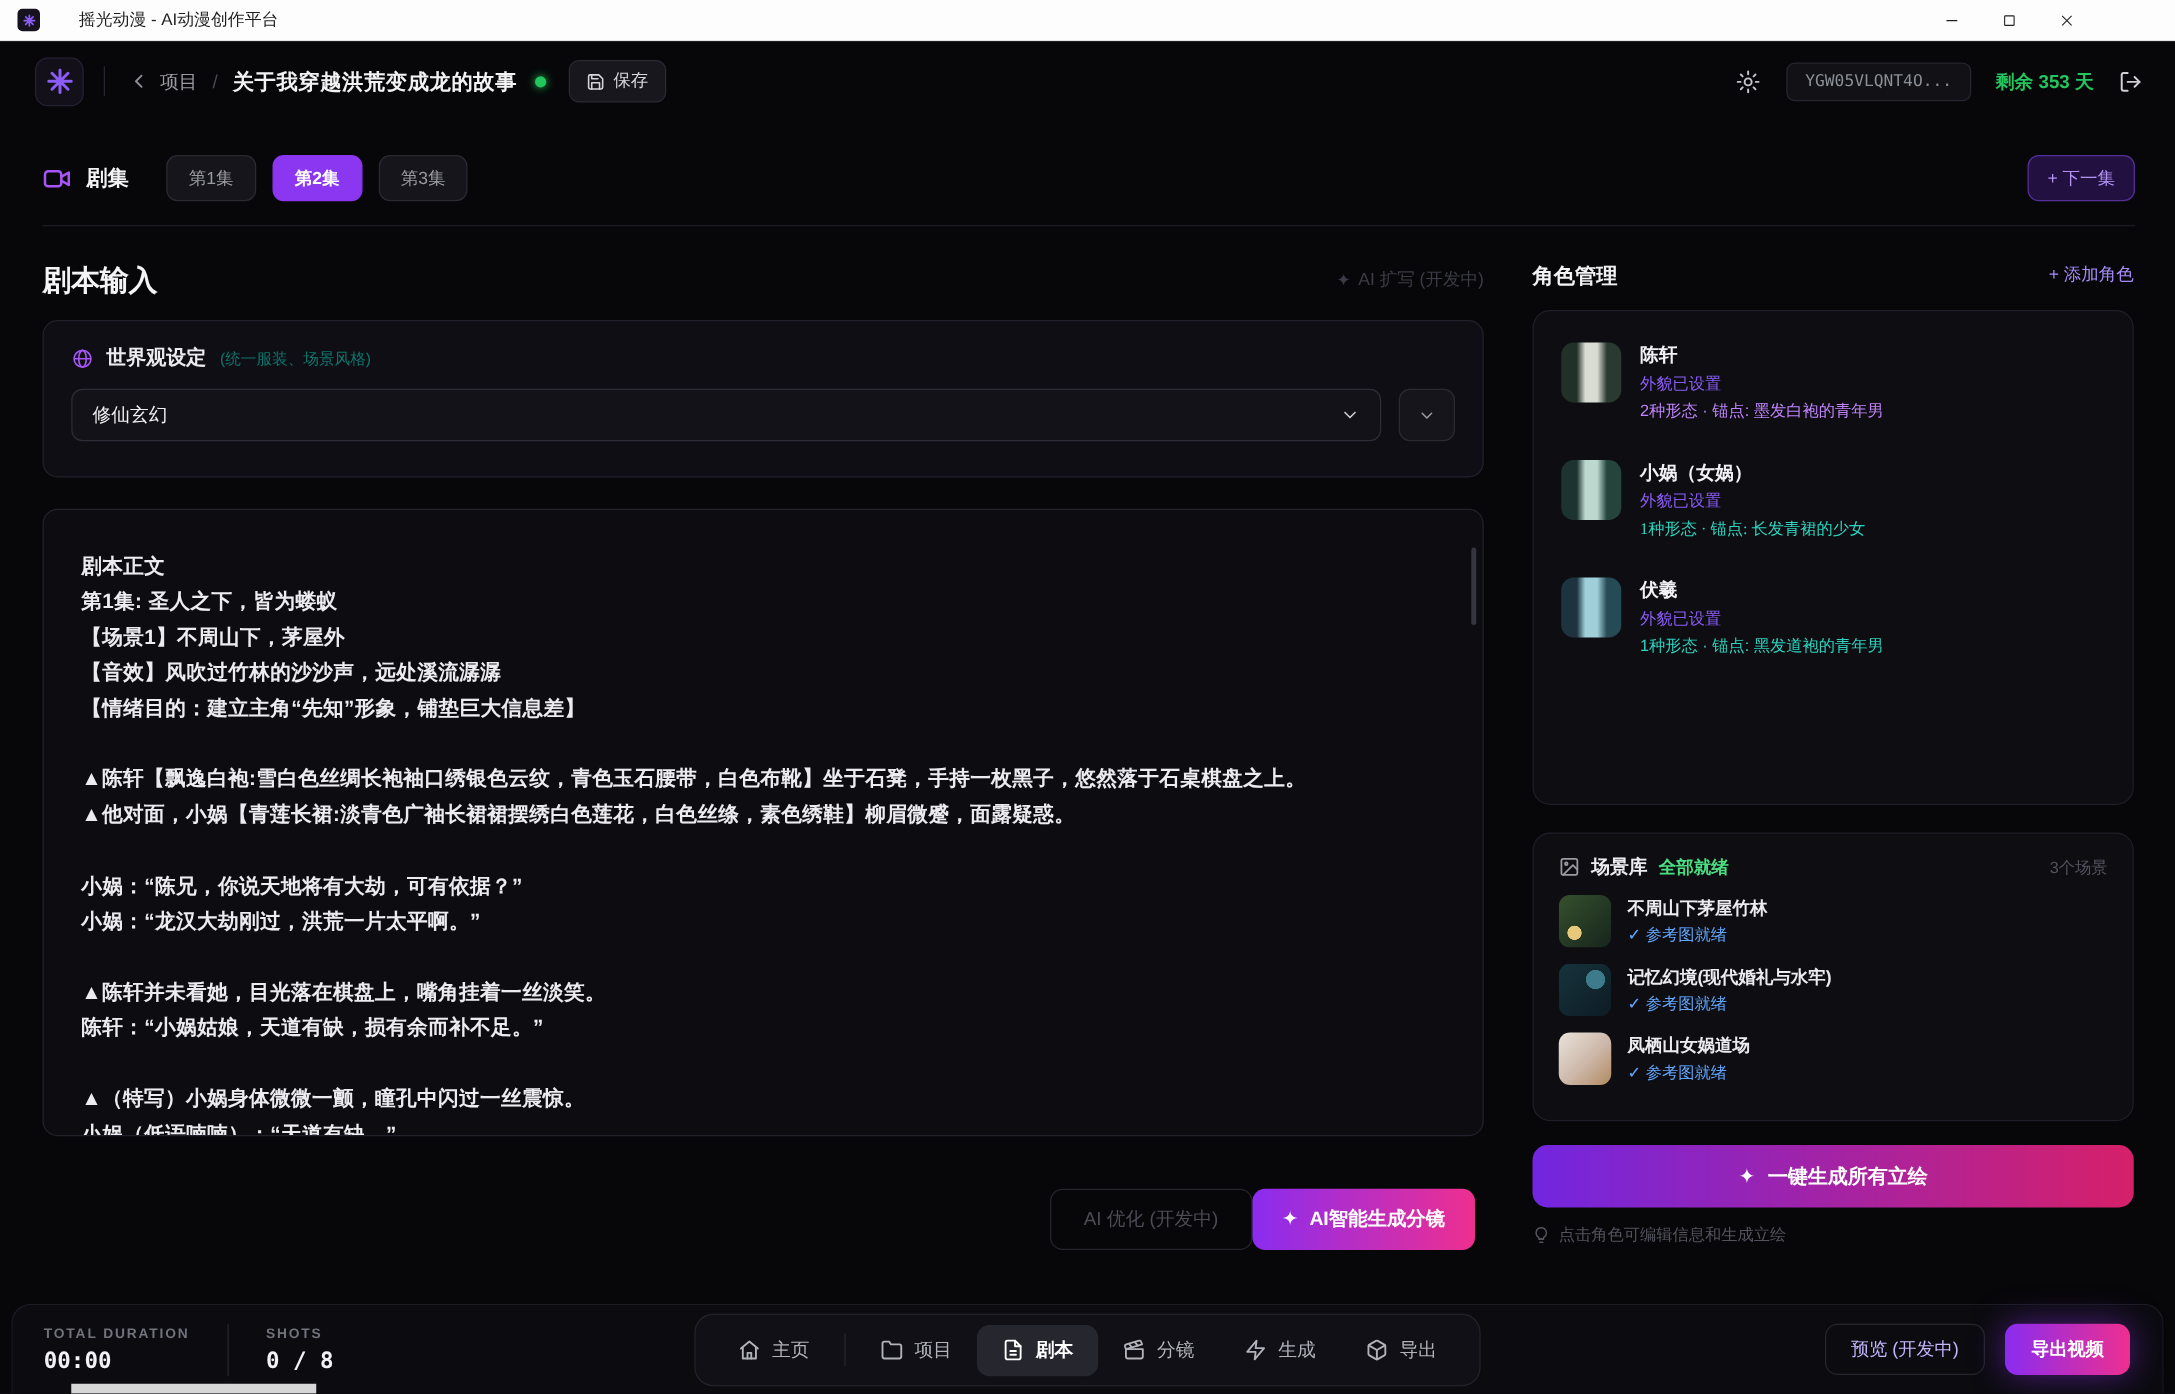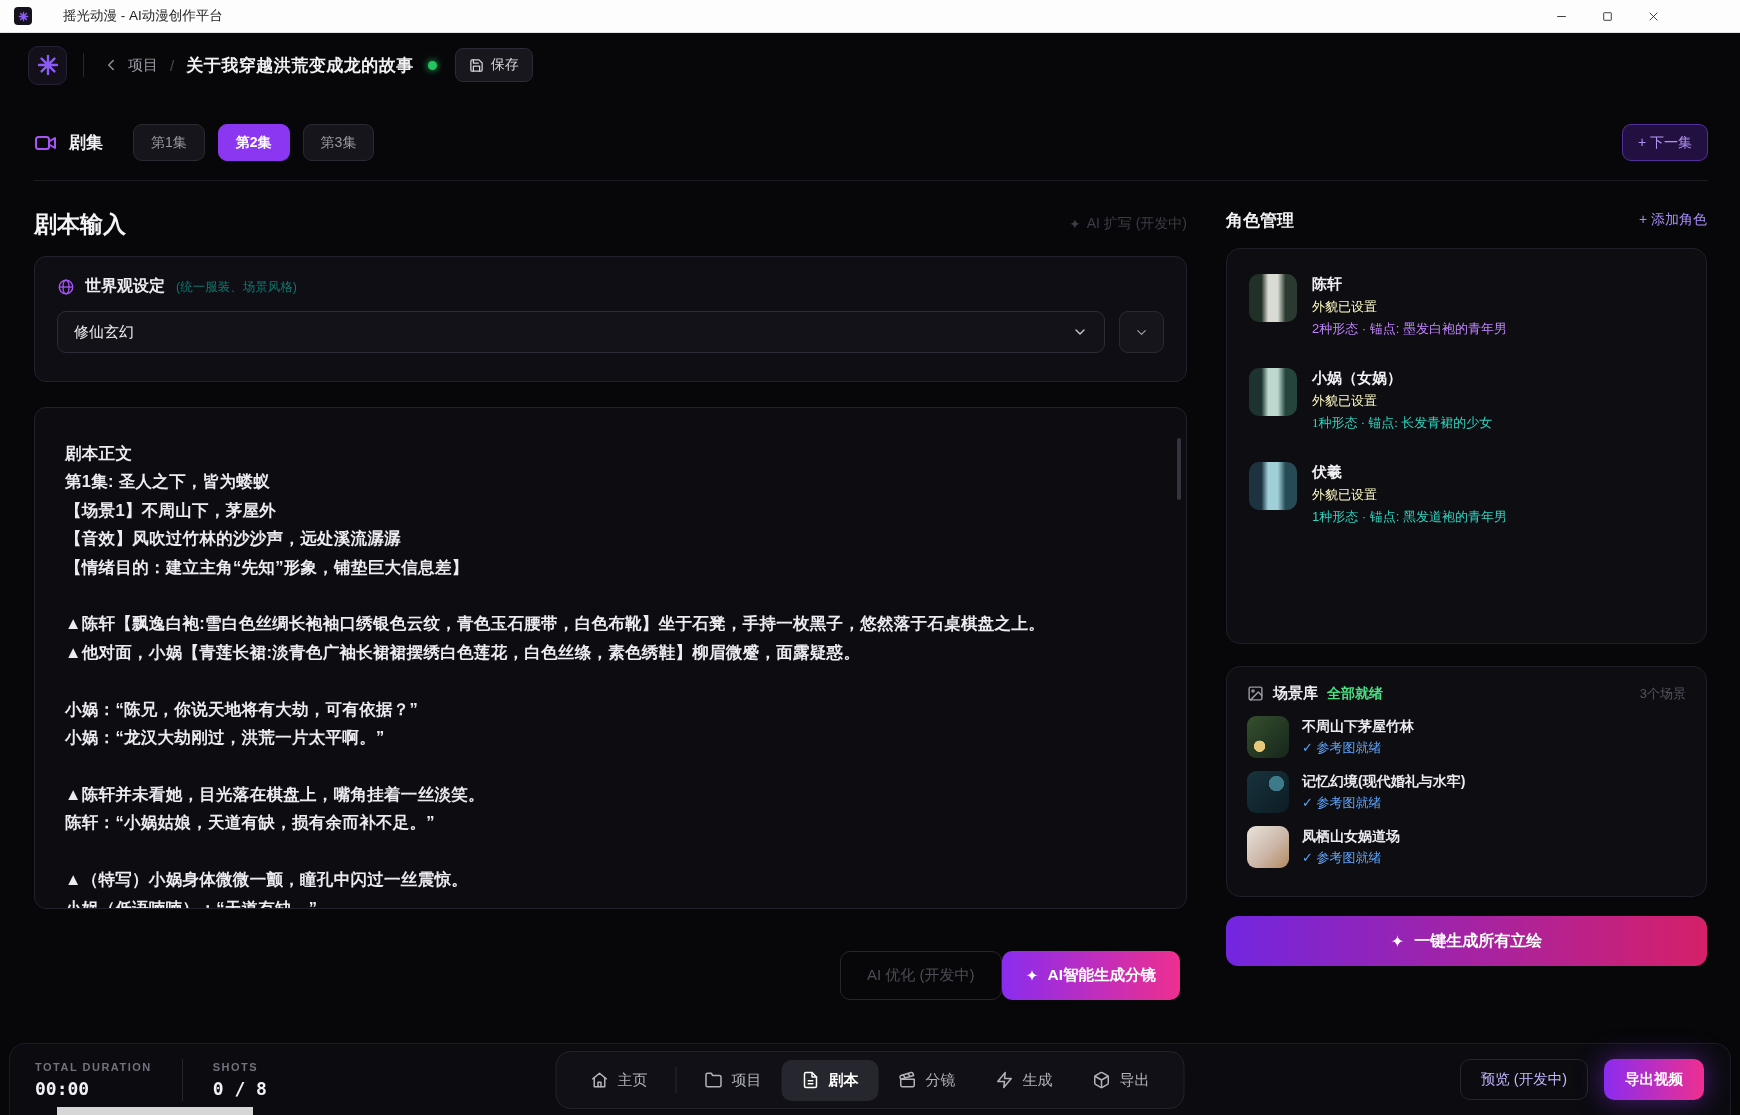--- a/index.html
+++ b/index.html
@@ -95,21 +95,21 @@
   .rc-title { font-size:17px; font-weight:800; color:#f2f2f5; }
   .add-char { color:#a78bfa; font-size:14px; cursor:pointer; }
   .char-card { margin-top:17px; height:396px; border-radius:14px; background:#0d0d12; border:1px solid #1f1f29; padding:25px 22px 0; }
   .char-item { display:flex; margin-bottom:30px; cursor:pointer; }
   .char-avatar { width:48px; height:48px; border-radius:10px; flex:none; }
   .avatar-1 { background:linear-gradient(90deg,#223128 0 26%,#d8dcd2 40% 60%,#2a3a30 76% 100%); }
   .avatar-2 { background:linear-gradient(90deg,#1d332f 0 26%,#bcd8cf 40% 60%,#24443c 76% 100%); }
   .avatar-3 { background:linear-gradient(90deg,#1e3340 0 26%,#9fcfd8 40% 60%,#264a56 76% 100%); }
   .char-info { margin-left:15px; padding-top:1px; }
   .char-name { font-size:15px; font-weight:700; color:#f2f2f5; }
-  .char-status { margin-top:4px; font-size:13px; color:#fef9c3; }
+  .char-status { margin-top:4px; font-size:13px; color:#8b5cf6; }
   .char-meta { margin-top:4px; font-size:13px; }
 
   .scene-card { margin-top:22px; height:231px; border-radius:14px; background:#0d0d12; border:1px solid #1f1f29; padding:17px 20px 0; }
   .scene-head { display:flex; align-items:center; }
   .img-icon { color:#9a9aa3; display:flex; }
   .img-icon svg { width:17px; height:17px; }
   .scene-title { margin-left:9px; font-size:15px; font-weight:700; color:#ececf0; }
   .scene-ready { margin-left:9px; font-size:14px; font-weight:700; color:#4ade80; }
   .scene-count { margin-left:auto; font-size:13px; color:#53535e; }
   .scene-item { display:flex; align-items:center; margin-top:13px; cursor:pointer; }
@@ -196,20 +196,37 @@
       <div class="crumb-slash">/</div>
       <div class="proj-title">关于我穿越洪荒变成龙的故事</div>
       <div class="status-dot"></div>
       <div class="save-btn">
         <svg viewBox="0 0 24 24" fill="none" stroke="currentColor" stroke-width="2" stroke-linecap="round" stroke-linejoin="round">
           <path d="M19 21H5a2 2 0 0 1-2-2V5a2 2 0 0 1 2-2h11l5 5v11a2 2 0 0 1-2 2z"></path>
             <path d="M17 21v-8H7v8M7 3v5h8"></path>
         </svg>
         <span>保存</span>
       </div>
+      <div class="hdr-right">
+        <div class="gear">
+          <svg viewBox="0 0 24 24" fill="none" stroke="currentColor" stroke-width="1.8" stroke-linecap="round">
+            <circle cx="12" cy="12" r="3.2"></circle>
+            <path d="M12 2.5V5M12 19v2.5M2.5 12H5M19 12h2.5M5.3 5.3 7 7M17 17l1.7 1.7M5.3 18.7 7 17M17 7l1.7-1.7"></path>
+          </svg>
+        </div>
+        <div class="key-badge">YGW05VLQNT4O...</div>
+        <div class="days-left">剩余 353 天</div>
+        <div class="logout">
+          <svg viewBox="0 0 24 24" fill="none" stroke="currentColor" stroke-width="2" stroke-linecap="round" stroke-linejoin="round">
+            <path d="M9 21H5a2 2 0 0 1-2-2V5a2 2 0 0 1 2-2h4"></path>
+              <path d="m16 17 5-5-5-5"></path>
+              <path d="M21 12H9"></path>
+          </svg>
+        </div>
+      </div>
     </div>
 
     <div class="episodes">
       <div class="cam-icon">
         <svg viewBox="0 0 24 24" fill="none" stroke="currentColor" stroke-width="2" stroke-linecap="round" stroke-linejoin="round">
           <rect x="2" y="6" width="13" height="12" rx="2.5"></rect>
             <path d="M15 10.5 21 7v10l-6-3.5"></path>
         </svg>
       </div>
       <div class="ep-label">剧集</div>
@@ -363,20 +380,27 @@
               <span>参考图就绪</span>
             </div>
           </div>
         </div>
       </div>
 
       <div class="gen-all-btn">
         <span>✦</span>
         <span>一键生成所有立绘</span>
       </div>
+      <div class="rc-hint">
+        <svg viewBox="0 0 24 24" fill="none" stroke="currentColor" stroke-width="2" stroke-linecap="round">
+          <path d="M9 18h6M10 22h4"></path>
+            <path d="M12 2a7 7 0 0 0-4.2 12.6c.8.6 1.2 1.5 1.2 2.4h6c0-.9.4-1.8 1.2-2.4A7 7 0 0 0 12 2z"></path>
+        </svg>
+        <span>点击角色可编辑信息和生成立绘</span>
+      </div>
     </div>
 
     <div class="bottom-bar">
       <div class="stats">
         <div>
           <div class="stat-label">TOTAL DURATION</div>
           <div class="stat-value">00:00</div>
         </div>
         <div class="stat-divider"></div>
         <div>

